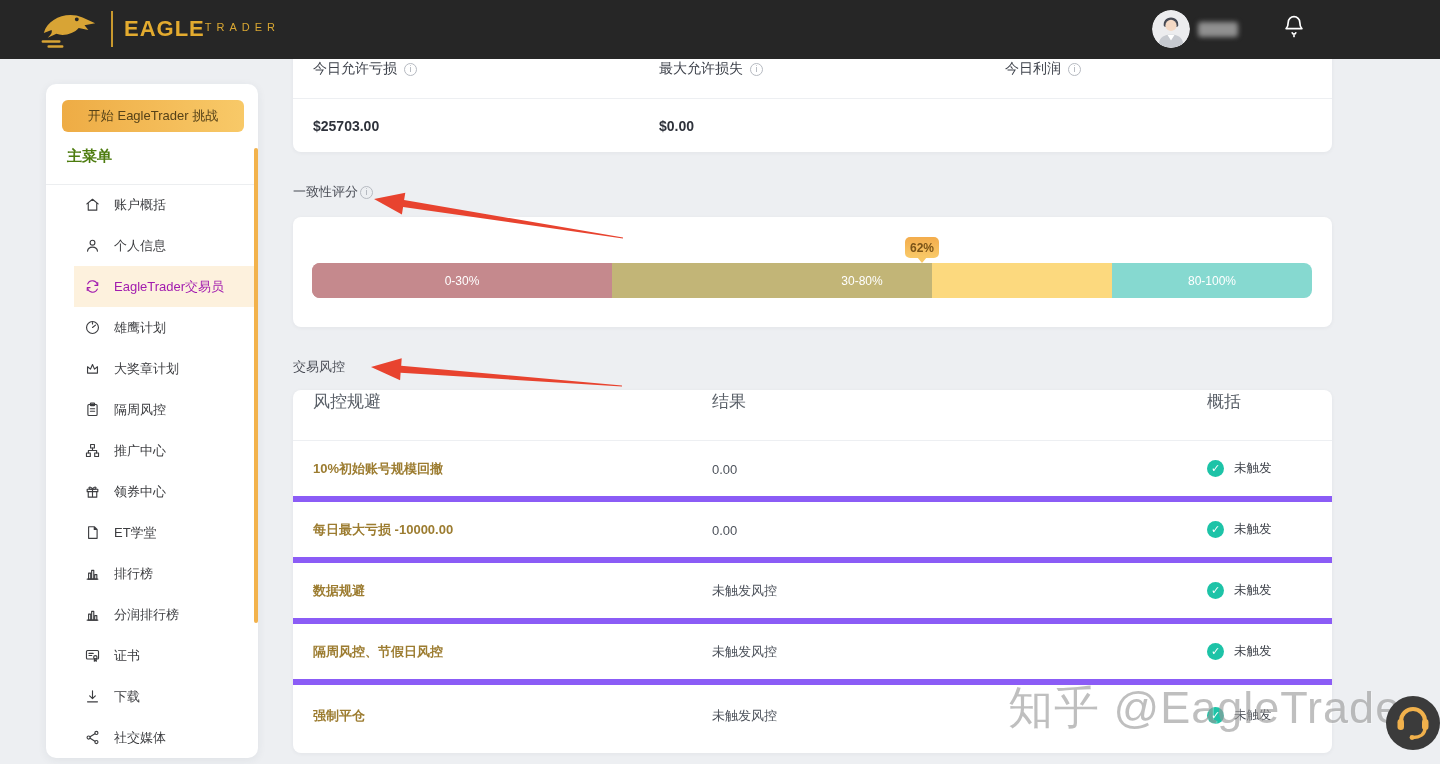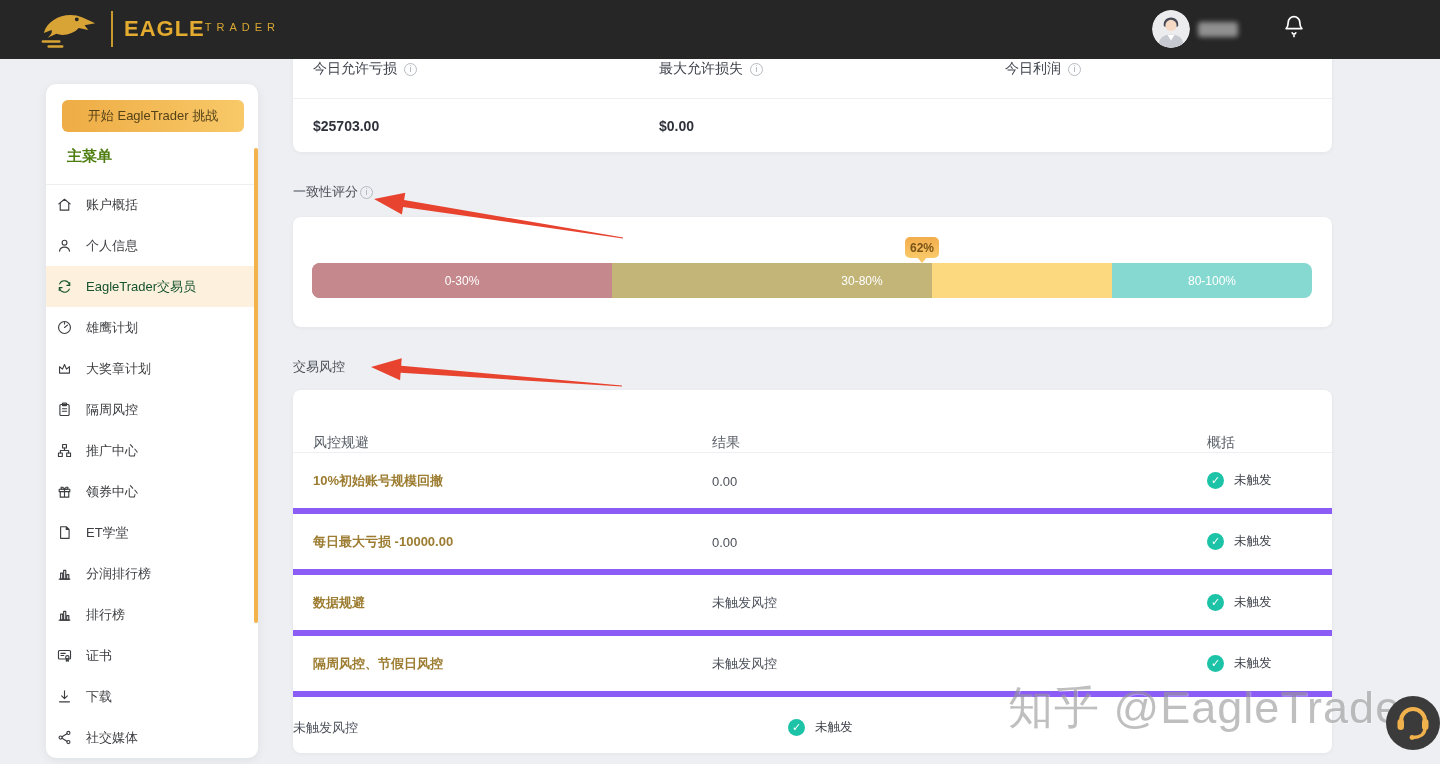--- a/index.html
+++ b/index.html
@@ -24,22 +24,22 @@
   
   .sidebar{position:absolute;left:46px;top:84px;width:212px;height:674px;background:#ffffff;
            border-radius:10px;box-shadow:0 2px 10px rgba(40,50,70,.07);z-index:5;}
   .cta{position:absolute;left:16px;top:16px;width:182px;height:32px;border:none;border-radius:6px;
        background:linear-gradient(90deg,#eeac45,#f8c968);color:#564218;font-size:13px;cursor:pointer;
        font-family:"Liberation Sans",sans-serif;}
   .menu-title{position:absolute;left:21px;top:63px;font-size:15px;font-weight:bold;color:#4d7c0f;}
   .menu-divider{position:absolute;left:0;right:0;top:100px;height:1px;background:#eceef0;}
   .menu{position:absolute;left:0;right:0;top:100px;}
   .menu-item{height:41px;display:flex;align-items:center;gap:13px;padding-left:10px;font-size:13px;
-             color:#3c3d40;cursor:pointer;}
-  .menu-item.active{background:#fdf1dd;color:#14532d;}
+             color:#3c3d40;cursor:pointer;margin-left:28px;}
+  .menu-item.active{background:#fdf1dd;color:#a21caf;}
   .mi-icon{width:17px;height:17px;flex:0 0 17px;display:inline-flex;}
   .mi-icon svg{width:17px;height:17px;fill:none;stroke:currentColor;stroke-width:1.6;
                stroke-linecap:round;stroke-linejoin:round;}
   .sidebar-scrollbar{position:absolute;left:208px;top:64px;width:4px;height:475px;border-radius:2px;
                      background:#f2b24c;cursor:pointer;}
 
   
   .card{position:absolute;background:#ffffff;border-radius:8px;box-shadow:0 1px 4px rgba(30,40,60,.05);}
   .stats-card{left:293px;top:40px;width:1039px;height:112px;z-index:1;}
   .stats-row{display:flex;height:59px;align-items:center;border-bottom:1px solid #edeff2;}
@@ -61,22 +61,22 @@
   .seg,.seg-fill{position:absolute;top:0;height:35px;}
   .seg-label{position:absolute;top:0;height:35px;display:flex;align-items:center;justify-content:center;
              color:#ffffff;font-size:12px;transform:translateX(-50%);white-space:nowrap;}
   .score-tooltip{position:absolute;top:20px;width:34px;height:21px;border-radius:5px;
                  background:linear-gradient(180deg,#f3ac4c,#f9ca69);color:#7c5418;font-size:12px;
                  font-weight:bold;display:flex;align-items:center;justify-content:center;z-index:3;}
   .score-tooltip .tip-arrow{position:absolute;left:50%;top:20px;transform:translateX(-50%);width:0;height:0;
                  border-left:5px solid transparent;border-right:5px solid transparent;border-top:6px solid #f8c765;}
 
   .risk-card{left:293px;top:390px;width:1039px;height:363px;}
-  .t-head{height:63px;display:flex;align-items:flex-end;border-bottom:1px solid #edeff2;
-          font-size:14px;color:#5a6068;}
+  .t-head{height:51px;display:flex;align-items:flex-start;border-bottom:1px solid #edeff2;
+          font-size:17px;color:#5a6068;}
   .t-row{height:61px;display:flex;align-items:center;border-bottom:6px solid #8b5cf6;}
   .t-row:last-child{border-bottom:none;}
   .col1{flex:0 0 419px;padding-left:20px;}
   .col2{flex:0 0 495px;}
   .col3{flex:1 1 auto;}
   .row-name{font-size:13px;font-weight:bold;color:#9c7c30;}
   .row-result{font-size:13px;color:#4d525b;}
   .row-status{display:flex;align-items:center;gap:10px;font-size:12.5px;color:#3e424a;}
   .status-dot{width:17px;height:17px;border-radius:50%;background:#1dc3a7;color:#fff;font-size:11px;
               display:flex;align-items:center;justify-content:center;}
@@ -219,32 +219,32 @@
         </div>
         <div class="menu-item">
           <span class="mi-icon">
             <svg viewBox="0 0 24 24">
               <path d="M4.5 20h15"></path>
               <rect x="6.5" y="11.5" width="3" height="8.5"></rect>
               <rect x="10.8" y="7.5" width="3" height="12.5"></rect>
               <rect x="15.1" y="13.5" width="3" height="6.5"></rect>
             </svg>
           </span>
-          <span>分润排行榜</span>
+          <span>排行榜</span>
         </div>
         <div class="menu-item">
           <span class="mi-icon">
             <svg viewBox="0 0 24 24">
               <path d="M4.5 20h15"></path>
               <rect x="6.5" y="11.5" width="3" height="8.5"></rect>
               <rect x="10.8" y="7.5" width="3" height="12.5"></rect>
               <rect x="15.1" y="13.5" width="3" height="6.5"></rect>
             </svg>
           </span>
-          <span>排行榜</span>
+          <span>分润排行榜</span>
         </div>
         <div class="menu-item">
           <span class="mi-icon">
             <svg viewBox="0 0 24 24">
               <rect x="3.5" y="5" width="17" height="12" rx="1.5"></rect>
               <path d="M7 9h6M7 12h4"></path>
               <circle cx="16" cy="14.5" r="2.4"></circle>
               <path d="M15 16.5l-.5 3.5 1.5-1 1.5 1-.5-3.5"></path>
             </svg>
           </span>
@@ -363,20 +363,21 @@
           <div class="col1"><span class="row-name">隔周风控、节假日风控</span></div>
           <div class="col2"><span class="row-result">未触发风控</span></div>
           <div class="col3">
             <span class="row-status">
               <span class="status-dot">✓</span>
               <span>未触发</span>
             </span>
           </div>
         </div>
         <div class="t-row">
+          <div class="col1"><span class="row-name">强制平仓</span></div>
           <div class="col2"><span class="row-result">未触发风控</span></div>
           <div class="col3">
             <span class="row-status">
               <span class="status-dot">✓</span>
               <span>未触发</span>
             </span>
           </div>
         </div>
       </div>
   </section>

